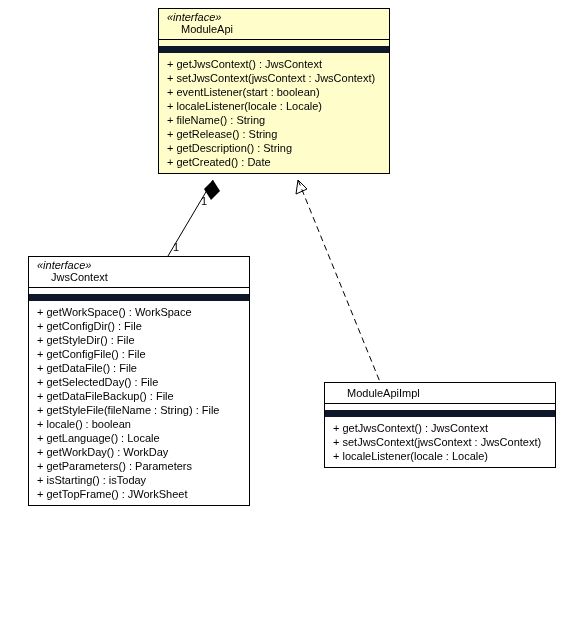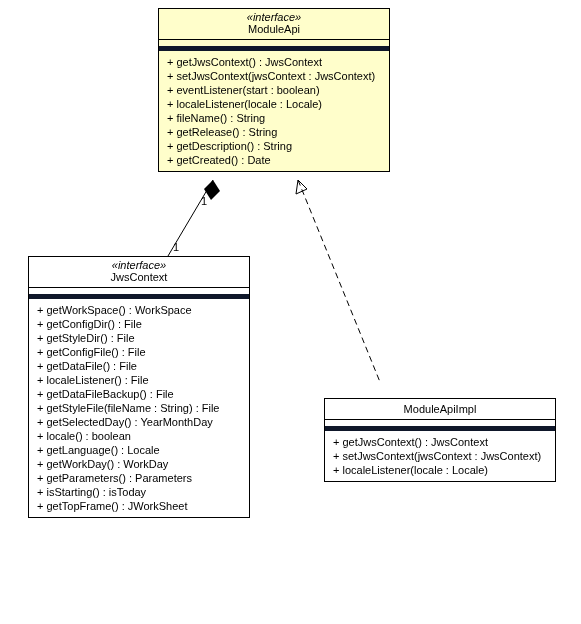--- a/index.html
+++ b/index.html
@@ -1,21 +1,21 @@
 <!DOCTYPE html>
 <html><head>
 <meta charset="utf-8">
 <style>
 body{margin:0;font-family:Arial,sans-serif;font-size:11px;background:#fff;width:581px;height:624px;position:relative}
 .box{position:absolute;border:1px solid #000;background:#fff}
 .box.hl{background:#fffecb}
-.st{font-style:italic;text-align:center;padding:2px 8px 0}
-.nm{text-align:center;padding:0 22px 4px}
+.st{font-style:italic;padding:2px 8px 0}
+.nm{padding:0 22px 4px}
 .sep{border-top:1px solid #000;height:6px}
-.ops{border-top:5px solid #0f172a;padding:4px 8px}
+.ops{border-top:7px solid #0f172a;padding:4px 8px}
 .ops div{white-space:nowrap;line-height:14px}
 svg{position:absolute;top:0;left:0;pointer-events:none}
 .lbl{position:absolute;font-size:11px}
 </style>
 </head>
 <body>
 
 <div class="box hl" style="left:158px;top:8px;width:230px">
 <div class="st">«interface»</div>
 <div class="nm">ModuleApi</div>
@@ -35,34 +35,33 @@
 <div class="box" style="left:28px;top:256px;width:220px">
 <div class="st">«interface»</div>
 <div class="nm">JwsContext</div>
 <div class="sep"></div>
 <div class="ops">
 <div>+ getWorkSpace() : WorkSpace</div>
 <div>+ getConfigDir() : File</div>
 <div>+ getStyleDir() : File</div>
 <div>+ getConfigFile() : File</div>
 <div>+ getDataFile() : File</div>
-<div>+ localeListener() : File</div>
+<div>+ getSelectedDay() : File</div>
 <div>+ getDataFileBackup() : File</div>
 <div>+ getStyleFile(fileName : String) : File</div>
-<div>+ getSelectedDay() : YearMonthDay</div>
 <div>+ locale() : boolean</div>
 <div>+ getLanguage() : Locale</div>
 <div>+ getWorkDay() : WorkDay</div>
 <div>+ getParameters() : Parameters</div>
 <div>+ isStarting() : isToday</div>
 <div>+ getTopFrame() : JWorkSheet</div>
 </div>
 </div>
 
-<div class="box" style="left:324px;top:398px;width:230px">
+<div class="box" style="left:324px;top:382px;width:230px">
 <div class="nm" style="padding-top:4px">ModuleApiImpl</div>
 <div class="sep"></div>
 <div class="ops">
 <div>+ getJwsContext() : JwsContext</div>
 <div>+ setJwsContext(jwsContext : JwsContext)</div>
 <div>+ localeListener(locale : Locale)</div>
 </div>
 </div>
 
 <svg width="581" height="624">

